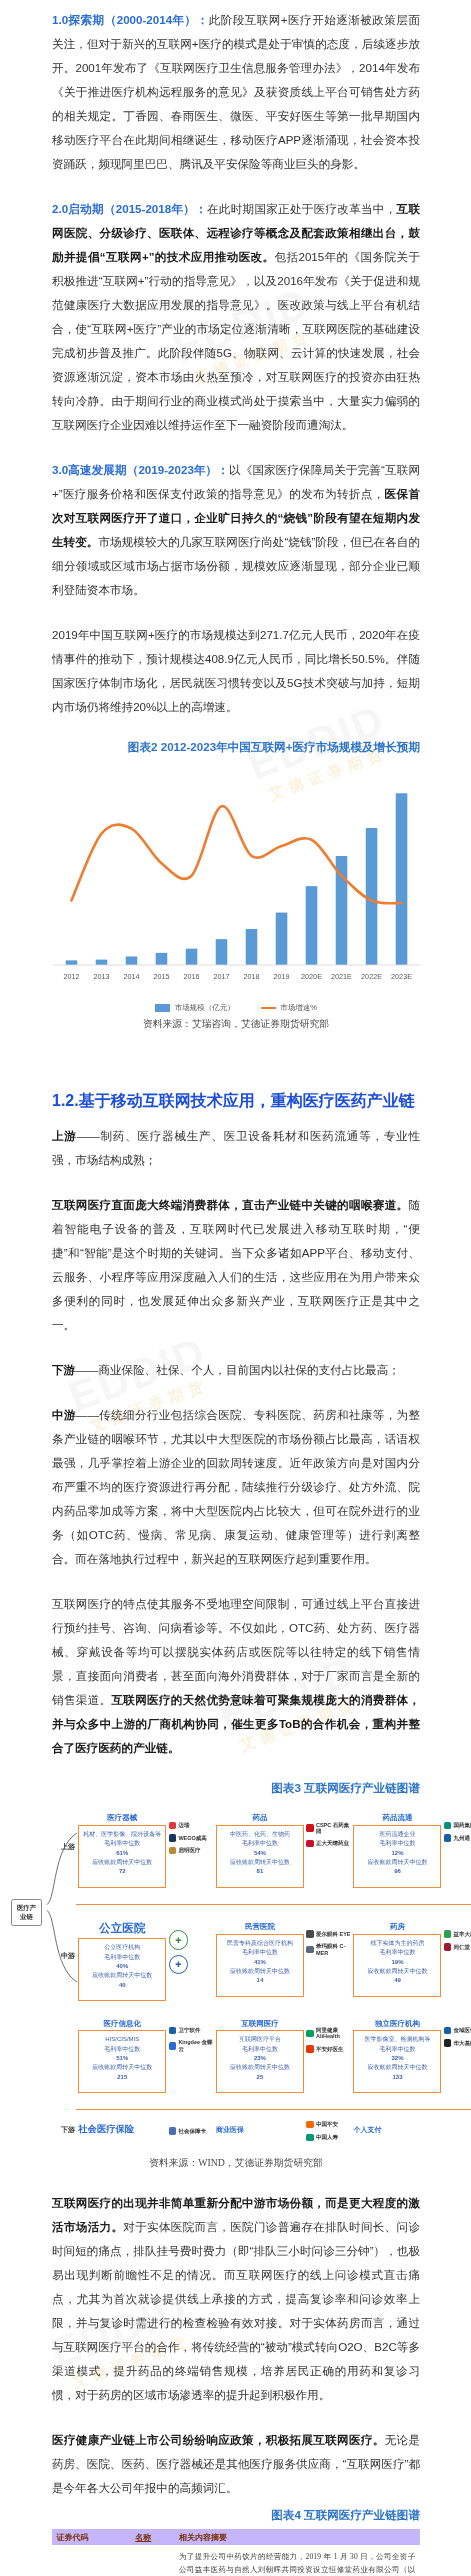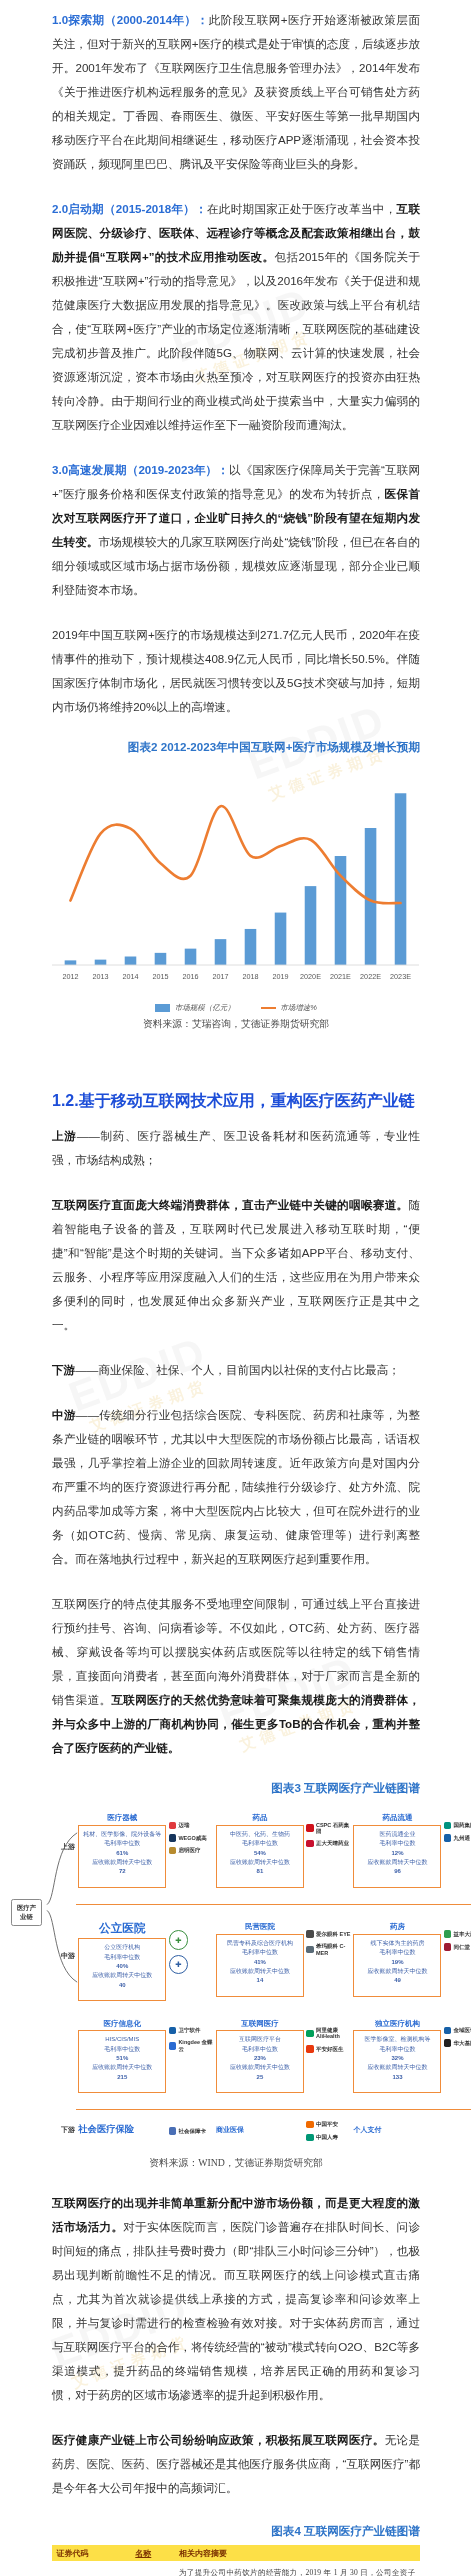--- a/index.html
+++ b/index.html
@@ -5,22 +5,22 @@
   html,body{margin:0;padding:0;background:#ffffff;}
   body{width:472px;font-family:"Liberation Sans",sans-serif;color:#333;position:relative;overflow-x:hidden;}
   .content{padding:8px 52px 14px 52px;position:relative;z-index:2;}
   p.para{font-size:11.6px;line-height:24px;text-align:justify;margin:0 0 21px 0;color:#333;}
   .seg-blue{color:#2a6dd5;font-weight:700;}
   .seg-bold{font-weight:700;color:#1c1c1c;}
   h2.sec{color:#1d4ed8;font-size:16px;font-weight:700;margin:60px 0 12.7px 0;}
   .fig-title{color:#2e74c8;font-size:11.6px;font-weight:700;text-align:right;margin:3.5px 0 5.8px 0;}
   .source{font-family:"Liberation Serif",serif;font-size:9.8px;color:#4a4a4a;text-align:center;margin:4.6px 0 21px 0;}
   
-  .chart-wrap{margin:0 0 2.3px 0;}
-  .legend{display:flex;justify-content:center;gap:26px;align-items:center;margin-top:1.2px;font-style:italic;}
+  .chart-wrap{margin:0 0 2.3px 0;text-align:center;}
+  .legend{display:flex;justify-content:center;gap:26px;align-items:center;margin-top:1.2px;}
   .legend .lg{display:flex;align-items:center;gap:4.6px;font-size:7.5px;color:#595959;}
   .sw-bar{width:15px;height:7.5px;background:#5b9bd5;display:inline-block;}
   .sw-line{width:15px;height:2.3px;background:#ed7d31;display:inline-block;}
   
   .diagram{position:relative;margin:2.3px 0 0 -41px;width:459px;padding-left:50px;box-sizing:border-box;z-index:2;}
   .chain-label{position:absolute;left:0;top:87px;border:0.6px solid #8a8a8a;border-radius:2.3px;background:#fff;font-size:6.4px;font-weight:700;color:#333;padding:3.5px 2.9px;width:31px;text-align:center;box-sizing:border-box;}
   .brace{position:absolute;left:29px;top:0;}
   .drow{display:grid;grid-template-columns:15px repeat(3,88px 45px);column-gap:2.3px;align-items:start;margin:16px 0;}
   .dtier{font-size:7px;font-weight:700;color:#333;margin-top:30px;}
   .dtitle{color:#2a6bd2;font-weight:700;font-size:7.5px;text-align:center;margin:1.2px 0 1.7px 0;}
@@ -32,21 +32,21 @@
   .chip{display:inline-flex;align-items:center;gap:2.3px;font-size:5.5px;font-weight:700;color:#333;line-height:1.2;}
   .chip i{width:7.5px;height:7.5px;border-radius:1.7px;display:inline-block;flex:0 0 auto;}
   .seal{width:17.4px;height:17.4px;border-radius:50%;border:1.2px solid #3a8f3f;display:inline-flex;align-items:center;justify-content:center;font-size:7.5px;}
   .dsep{border-top:1.2px solid #f08c3a;margin:5.8px 0 5.8px 15px;width:407px;}
   .dslabel{font-size:7px;font-weight:700;color:#2a6bd2;align-self:center;}
   .dslabel.big{font-size:9.3px;}
   .drow.down{align-items:center;margin-top:8px;}
   .drow.down .dtier{margin-top:0;}
   
   table.stocks{border-collapse:collapse;width:100%;font-family:"Liberation Serif",serif;margin-top:2.3px;}
-  table.stocks th{background:#fde047;color:#7a3000;font-size:8px;font-weight:700;padding:2.3px 4.6px;text-align:left;}
+  table.stocks th{background:#c4b5fd;color:#7a3000;font-size:8px;font-weight:700;padding:2.3px 4.6px;text-align:left;}
   table.stocks th.c{text-align:center;text-decoration:underline;}
   table.stocks td{padding:5.2px 4.6px;font-size:7.5px;color:#3b3b3b;vertical-align:middle;border-bottom:1.2px solid #fff;}
   table.stocks tr.alt{background:#fbe5d4;}
   td.code{width:51px;}
   td.name{width:53px;text-align:center;}
   td.sum{text-align:justify;line-height:1.8;letter-spacing:0.2px;}
   
   .wm{position:absolute;transform:rotate(-20deg);z-index:1;pointer-events:none;font-weight:800;color:rgba(180,180,180,0.13);text-align:center;}
   .wm .b{font-size:42px;letter-spacing:2.3px;color:rgba(200,200,200,0.16);}
   .wm .s{font-size:15px;letter-spacing:5.8px;color:rgba(230,190,90,0.20);}
@@ -289,21 +289,21 @@
             <span class="chip"><i style="background:#009775"></i>中国人寿</span>
           </div>
           <div class="dslabel">个人支付</div>
           <div class="dlogos h"></div>
         </div>
       </div>
   </div>
   <div class="source">资料来源：WIND，艾德证券期货研究部</div>
 
   <p class="para"><span class="seg-bold">互联网医疗的出现并非简单重新分配中游市场份额，而是更大程度的激活市场活力。</span><span>对于实体医院而言，医院门诊普遍存在排队时间长、问诊时间短的痛点，排队挂号费时费力（即“排队三小时问诊三分钟”），也极易出现判断前瞻性不足的情况。而互联网医疗的线上问诊模式直击痛点，尤其为首次就诊提供线上承接的方式，提高复诊率和问诊效率上限，并与复诊时需进行的检查检验有效对接。对于实体药房而言，通过与互联网医疗平台的合作，将传统经营的“被动”模式转向O2O、B2C等多渠道模式，提升药品的终端销售规模，培养居民正确的用药和复诊习惯，对于药房的区域市场渗透率的提升起到积极作用。</span></p>
-  <p class="para" style="margin-bottom:24px"><span class="seg-bold">医疗健康产业链上市公司纷纷响应政策，积极拓展互联网医疗。</span><span>无论是药房、医院、医药、医疗器械还是其他医疗服务供应商，“互联网医疗”都是今年各大公司年报中的高频词汇。</span></p>
+  <p class="para" style="margin-bottom:8px"><span class="seg-bold">医疗健康产业链上市公司纷纷响应政策，积极拓展互联网医疗。</span><span>无论是药房、医院、医药、医疗器械还是其他医疗服务供应商，“互联网医疗”都是今年各大公司年报中的高频词汇。</span></p>
 
   <div class="fig-title">图表4  互联网医疗产业链图谱</div>
   <table class="stocks">
     <thead>
       <tr>
         <th>证券代码</th>
         <th class="c">名称</th>
         <th>相关内容摘要</th>
       </tr>
     </thead>

